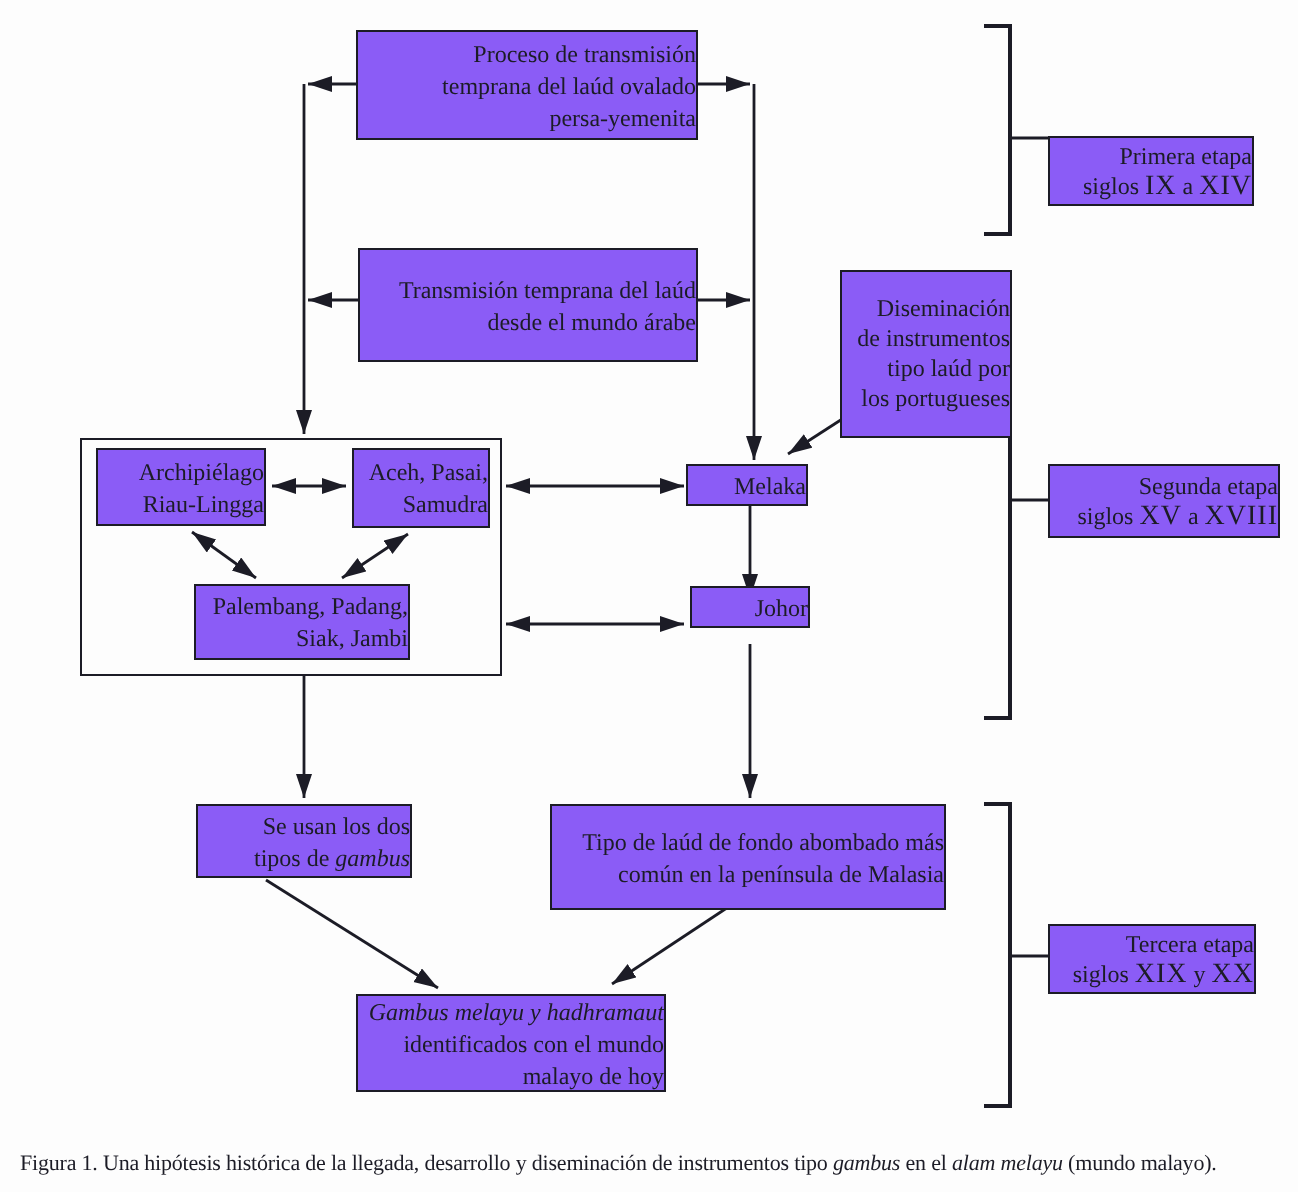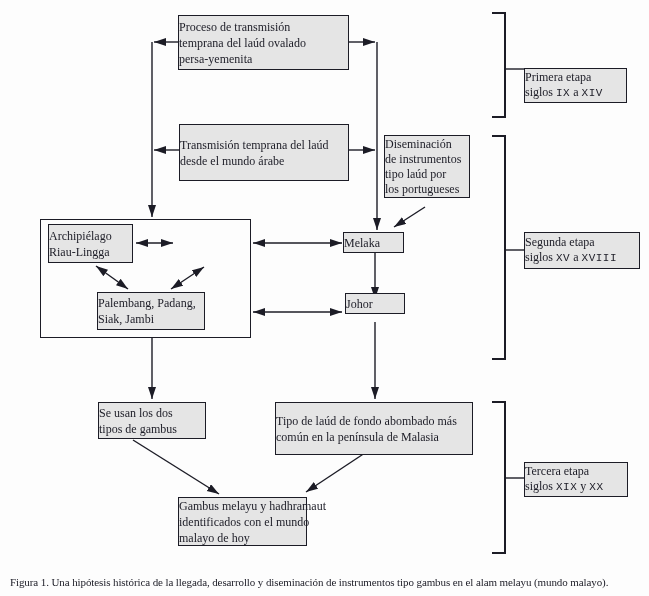--- a/index.html
+++ b/index.html
@@ -1,29 +1,29 @@
 <!DOCTYPE html>
 <html style="--ink: #1c1c26;"><head>
 <meta charset="utf-8">
 <style>
   :root { --ink: #1c1c26; }
   * { margin:0; padding:0; box-sizing:border-box; }
   body { background:#ffffff; font-family:"Liberation Serif", serif; color:var(--ink); }
   .page { position:relative; width:649px; height:596px; background:#fdfdfd; overflow:hidden; }
   .arrow-layer { position:absolute; left:0; top:0; z-index:0; }
   .node {
-    position:absolute; z-index:1; background:#e5e5e5;
+    position:absolute; z-index:1; background:#8b5cf6;
     border:1.5px solid var(--ink);
-    display:flex; flex-direction:column; justify-content:center; align-items:flex-start;
+    display:flex; flex-direction:column; justify-content:center; align-items:flex-end;
     text-align:center; font-size:12px; line-height:16px; white-space:nowrap;
   }
   .group-box { position:absolute; z-index:0; border:1.5px solid var(--ink); background:transparent; }
   .stage { line-height:15px; }
-  .rn { font-size:11px; letter-spacing:0.5px;font-family:Liberation Mono, monospace; }
-  .it { }
+  .rn { font-size:14px; letter-spacing:0.5px; }
+  .it { font-style:italic; }
   .caption {
     position:absolute; left:10px; top:575px; width:639px; z-index:1;
     font-size:11px; line-height:14px; white-space:nowrap; letter-spacing:-0.1px;
   }
 </style>
 </head>
 <body>
 
 <div class="page">
 
@@ -74,34 +74,38 @@
     <div>Proceso de transmisión</div>
     <div>temprana del laúd ovalado</div>
     <div>persa-yemenita</div>
   </div>
 
   <div class="node" style="left:179px;top:124px;width:170px;height:57px">
     <div>Transmisión temprana del laúd</div>
     <div>desde el mundo árabe</div>
   </div>
 
-  <div class="node" style="left:384px;top:135px;width:86px;height:63px;line-height:15px">
+  <div class="node" style="left:420px;top:135px;width:86px;height:84px;line-height:15px">
     <div>Diseminación</div>
     <div>de instrumentos</div>
     <div>tipo laúd por</div>
     <div>los portugueses</div>
   </div>
 
   <div class="group-box" style="left:40px;top:219px;width:211px;height:119px"></div>
 
   <div class="node" style="left:48px;top:224px;width:85px;height:39px">
     <div>Archipiélago</div>
     <div>Riau-Lingga</div>
   </div>
 
+  <div class="node" style="left:176px;top:224px;width:69px;height:40px">
+    <div>Aceh, Pasai,</div>
+    <div>Samudra</div>
+  </div>
 
   <div class="node" style="left:97px;top:292px;width:108px;height:38px">
     <div>Palembang, Padang,</div>
     <div>Siak, Jambi</div>
   </div>
 
   <div class="node" style="left:343px;top:232px;width:61px;height:21px">
     <div>Melaka</div>
   </div>
 
@@ -112,21 +116,21 @@
   <div class="node" style="left:98px;top:402px;width:108px;height:37px">
     <div>Se usan los dos</div>
     <div><span>tipos de </span><span class="it">gambus</span></div>
   </div>
 
   <div class="node" style="left:275px;top:402px;width:198px;height:53px">
     <div>Tipo de laúd de fondo abombado más</div>
     <div>común en la península de Malasia</div>
   </div>
 
-  <div class="node" style="left:178px;top:497px;width:129px;height:49px">
+  <div class="node" style="left:178px;top:497px;width:155px;height:49px">
     <div class="it">Gambus melayu y hadhramaut</div>
     <div>identificados con el mundo</div>
     <div>malayo de hoy</div>
   </div>
 
   <div class="node stage" style="left:524px;top:68px;width:103px;height:35px">
     <div>Primera etapa</div>
     <div><span>siglos </span><span class="rn">IX</span><span> a </span><span class="rn">XIV</span></div>
   </div>
 

